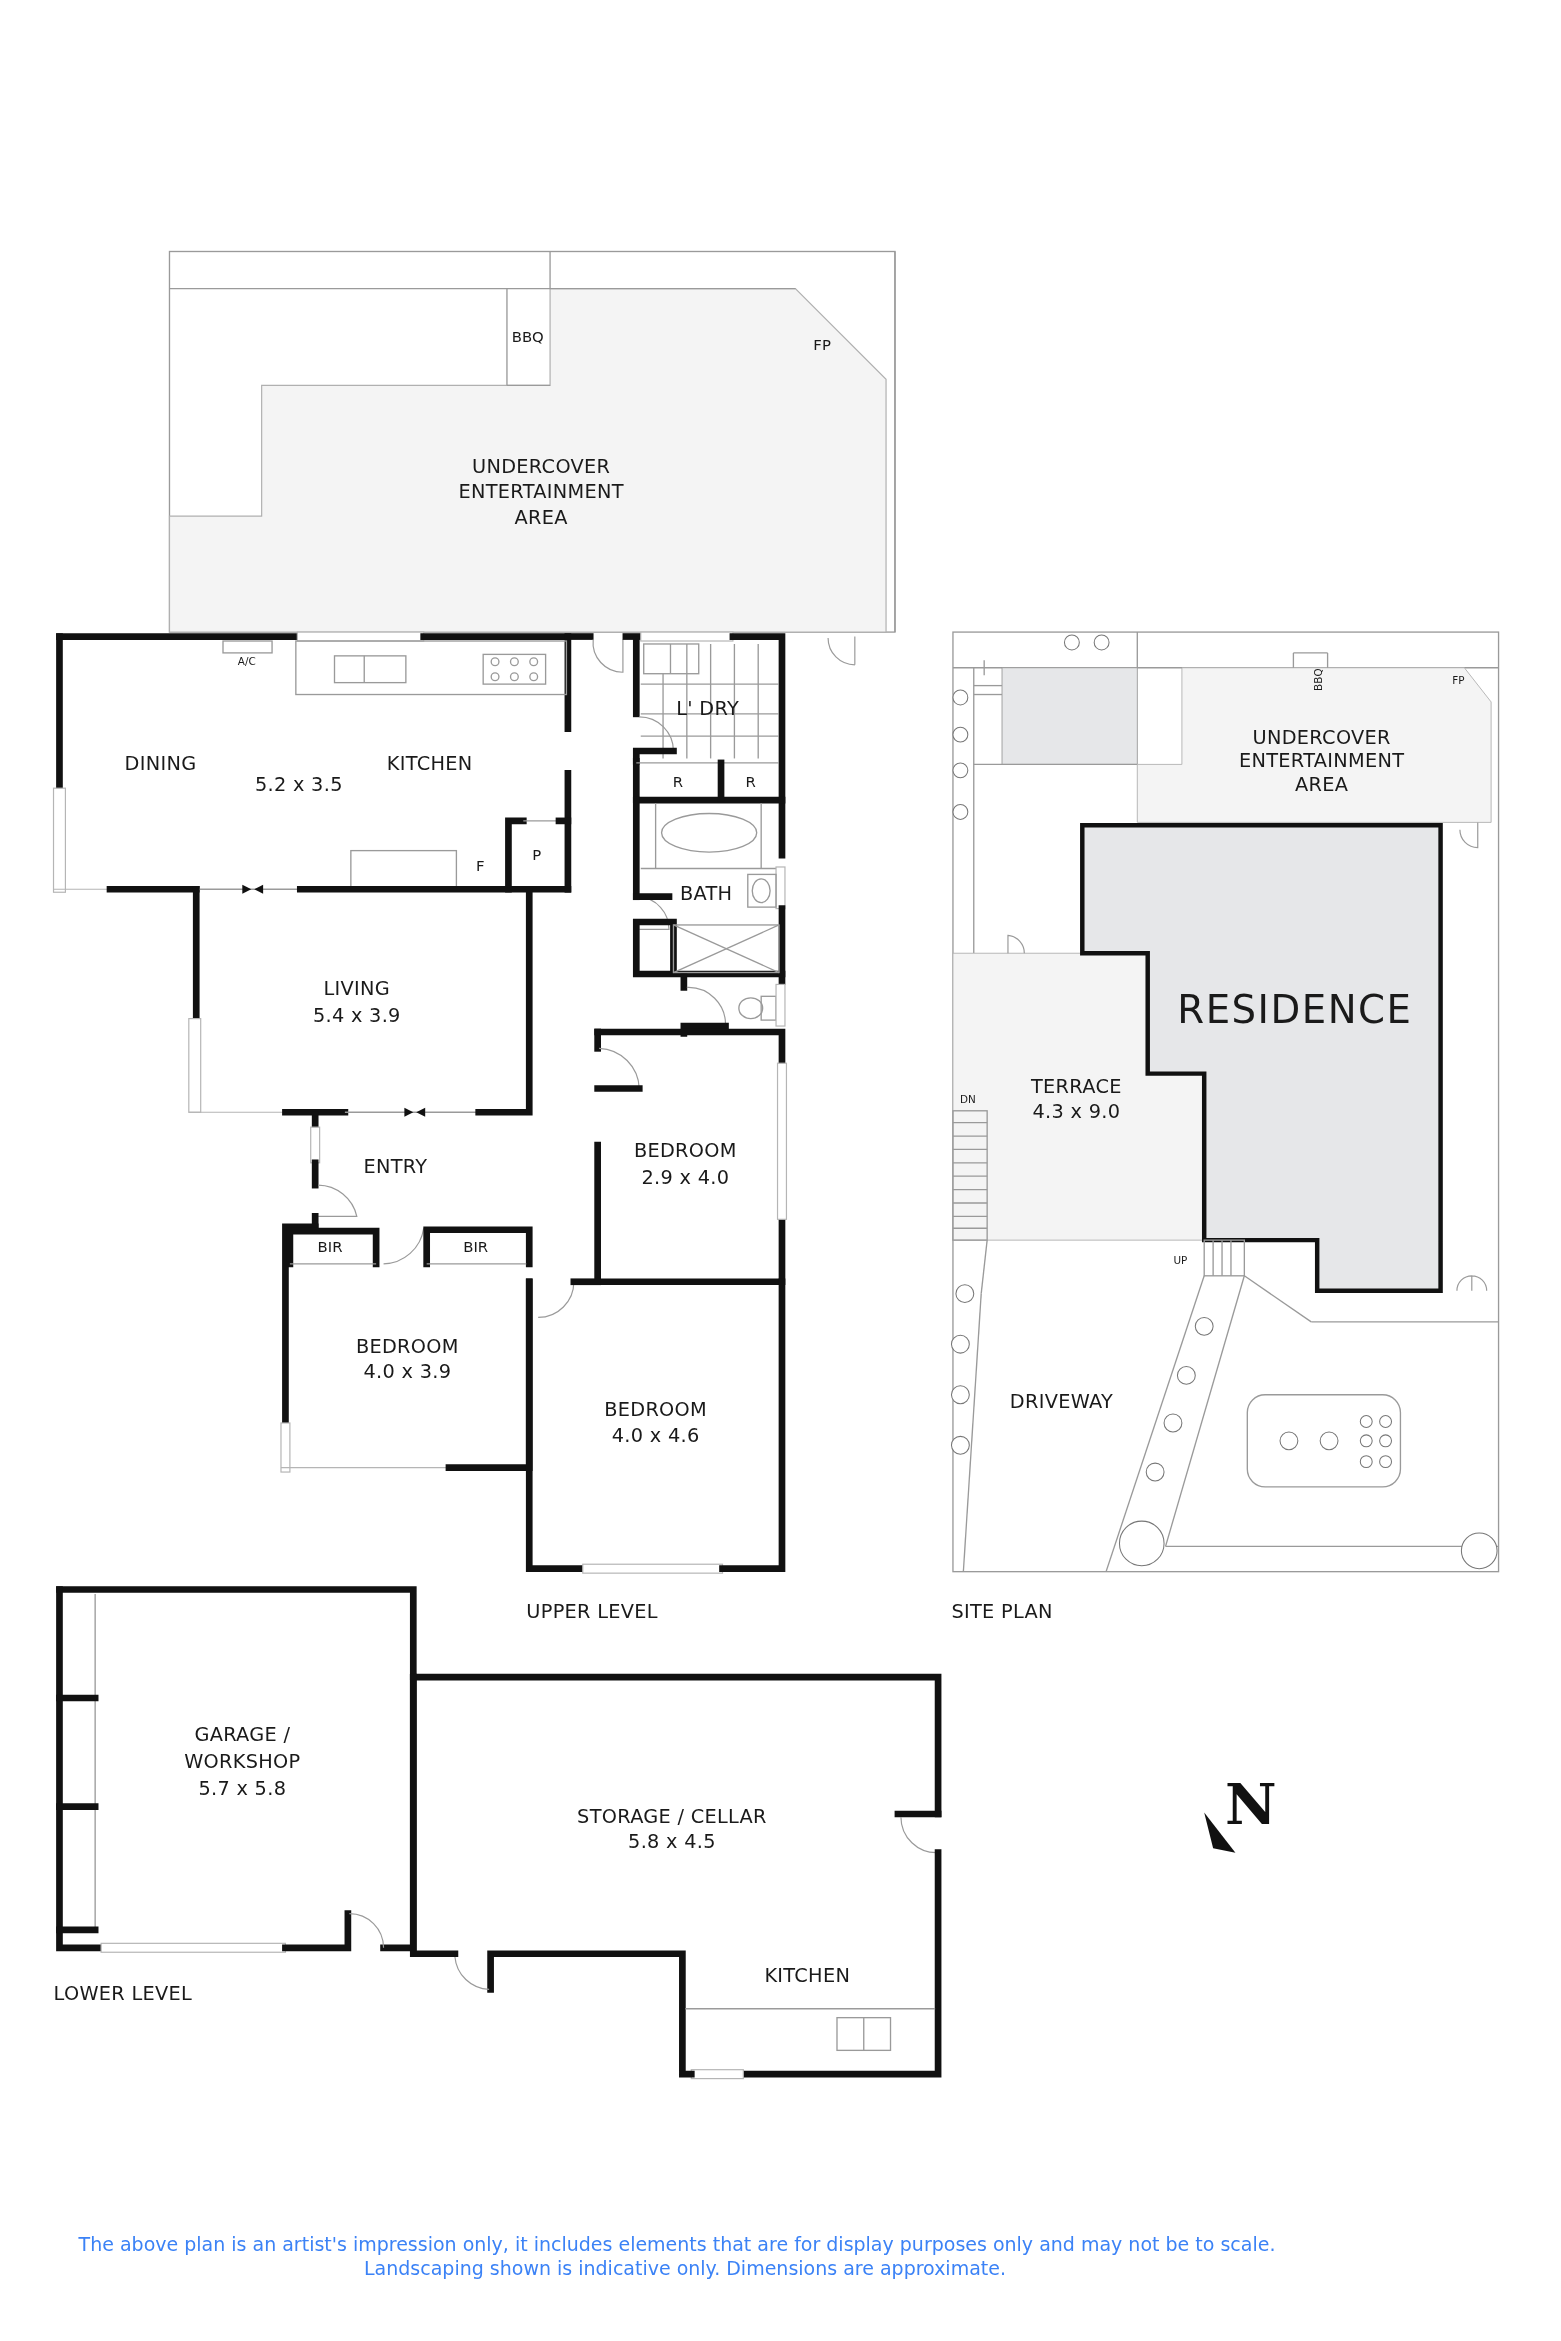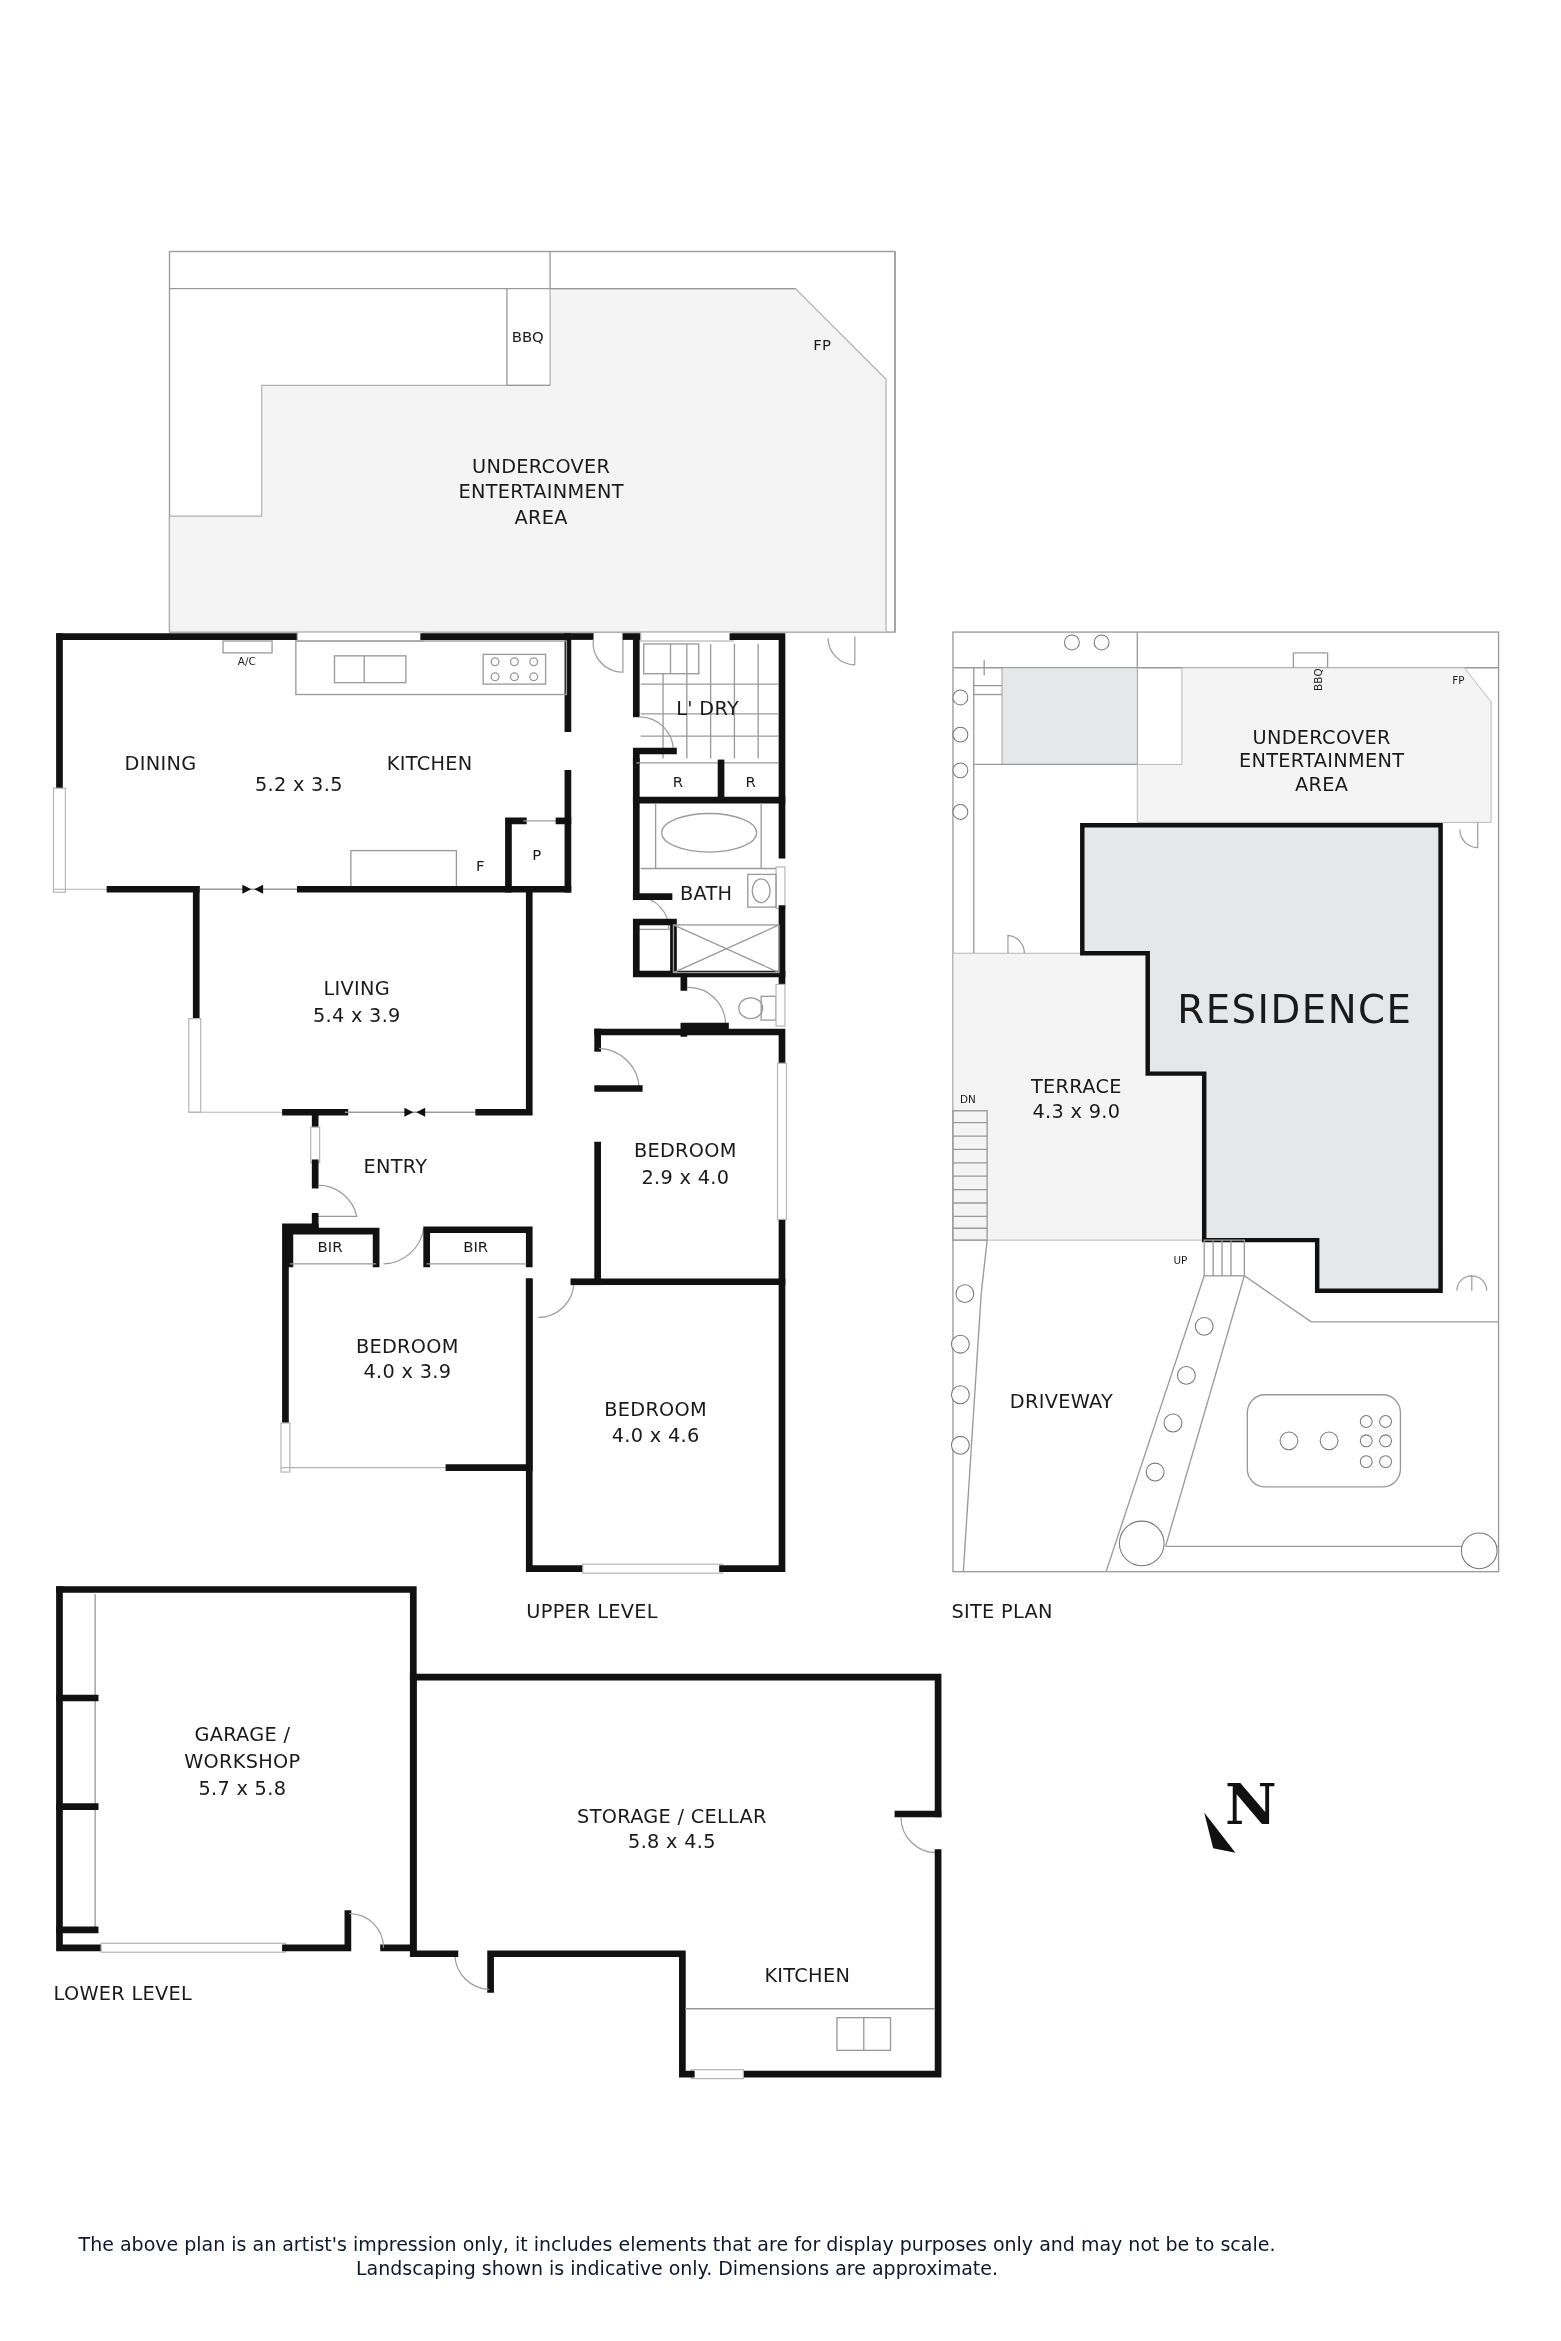--- a/index.html
+++ b/index.html
@@ -8,21 +8,21 @@
   .wall { stroke: #111111; stroke-width: 4.5; fill: none; stroke-linecap: square; }
   .thin { stroke: #9a9a9a; stroke-width: 0.9; fill: none; }
   .win { stroke: #b5b5b5; stroke-width: 0.8; fill: #ffffff; }
   .door { stroke: #9a9a9a; stroke-width: 0.8; fill: none; }
   .lbl { font-family: "DejaVu Sans", sans-serif; font-size: 13px; fill: #1a1a1a; text-anchor: middle; letter-spacing: 0.2px; }
   .lbl-sm { font-family: "DejaVu Sans", sans-serif; font-size: 10px; fill: #1a1a1a; text-anchor: middle; }
   .lbl-xs { font-family: "DejaVu Sans", sans-serif; font-size: 7px; fill: #1a1a1a; text-anchor: middle; }
   .lbl-big { font-family: "DejaVu Sans", sans-serif; font-size: 26px; fill: #1a1a1a; text-anchor: middle; letter-spacing: 1px; }
   .lbl-left { text-anchor: start; }
   .compass-n { font-family: "DejaVu Serif", serif; font-size: 38px; font-weight: bold; fill: #111111; }
-  .disclaimer { position: absolute; left: 0; width: 1354px; text-align: center; font-family: "DejaVu Sans", sans-serif; font-size: 19px; color: #0f172a; line-height: 25px; }
+  .disclaimer { position: absolute; left: 0; width: 1354px; text-align: center; font-family: "DejaVu Sans", sans-serif; font-size: 19px; color: #3b82f6; line-height: 25px; }
   .tree { fill: #ffffff; stroke: #777777; stroke-width: 0.7; }
 </style>
 </head>
 <body>
 
 <svg class="plan" viewBox="0 0 1050 1575" xmlns="http://www.w3.org/2000/svg">
 
   <g>
     <rect x="114" y="169" width="488" height="256" fill="#ffffff" class="thin"></rect>
     <line x1="370" y1="169" x2="370" y2="194" class="thin"></line>
@@ -313,14 +313,14 @@
     <text class="lbl lbl-left" x="640" y="1088">SITE PLAN</text>
   </g>
 
   <g>
     <polygon points="810,1219 816,1243 831,1246" fill="#111111"></polygon>
     <text class="compass-n" x="824" y="1227">N</text>
   </g>
 </svg>
 
 <div class="disclaimer" style="top: 2232px;">The above plan is an artist's impression only, it includes elements that are for display purposes only and may not be to scale.</div>
-<div class="disclaimer" style="top: 2256px;">Landscaping shown is indicative only. Dimensions are approximate.</div>
+<div class="disclaimer" style="top: 2256px; margin-left: 8px;">Landscaping shown is indicative only. Dimensions are approximate.</div>
 
 
 </body></html>

